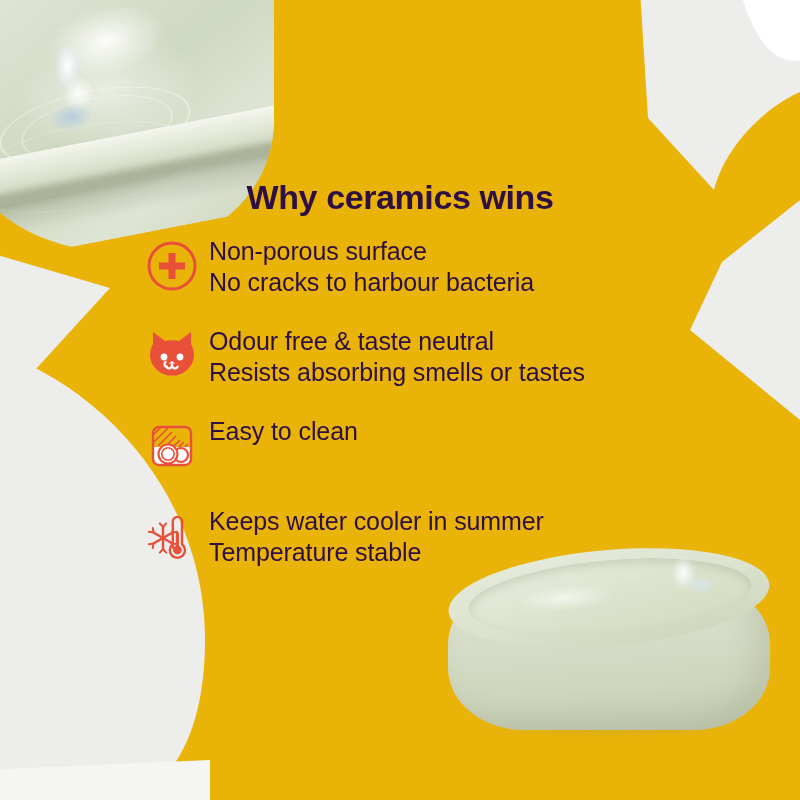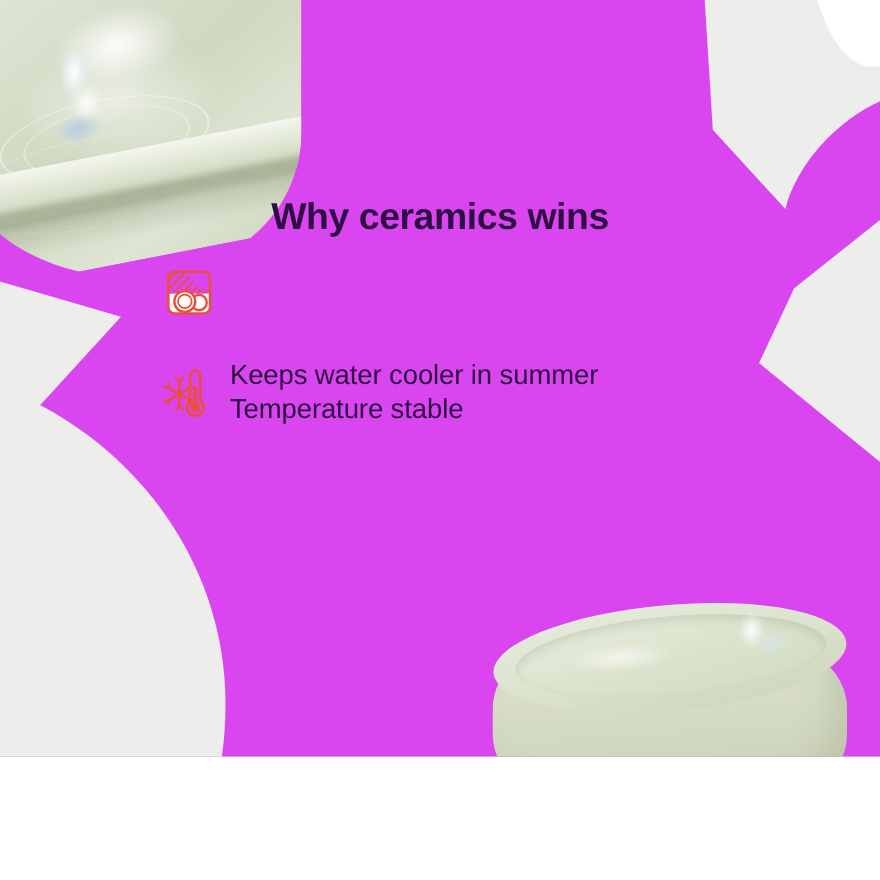--- a/index.html
+++ b/index.html
@@ -6,22 +6,22 @@
     margin: 0;
     padding: 0;
     background: #ffffff;
   }
   body {
     font-family: "Liberation Sans", sans-serif;
   }
   .canvas {
     position: relative;
     width: 800px;
-    height: 688px;
-    background: #d946ef;
+    height: 800px;
+    background: #eab308;
     overflow: hidden;
   }
 
   
   .bg-layer {
     position: absolute;
     inset: 0;
     overflow: hidden;
     pointer-events: none;
   }
@@ -269,21 +269,49 @@
       <div class="splash-blue"></div>
       <div class="basin-rim"></div>
       <div class="basin-shadow"></div>
     </div>
   </div>
 
   <div class="heading">Why ceramics wins</div>
 
   <div class="features">
 
-
+    <div class="feature">
+      <div class="feature-icon">
+        <svg width="52" height="52" viewBox="0 0 52 52">
+          <circle cx="26" cy="26" r="23" fill="none" stroke="#E8503A" stroke-width="3"></circle>
+          <path d="M26 13 V39 M13 26 H39" stroke="#E8503A" stroke-width="7" stroke-linecap="butt"></path>
+        </svg>
+      </div>
+      <div class="feature-text">
+        <span class="feature-line">Non-porous surface</span>
+        <span class="feature-line">No cracks to harbour bacteria</span>
+      </div>
+    </div>
+
+    <div class="feature">
+      <div class="feature-icon">
+        <svg width="52" height="52" viewBox="0 0 52 52">
+          <path d="M7 14 L7 2 L19 11 A27 23 0 0 1 33 11 L45 2 L45 14 A22 21 0 1 1 7 14 Z" fill="#E8503A"></path>
+          <circle cx="18" cy="27" r="3.4" fill="#ffffff"></circle>
+          <circle cx="34" cy="27" r="3.4" fill="#ffffff"></circle>
+          <path d="M26 31 l-3.2 2.6 h6.4 Z" fill="#ffffff"></path>
+          <path d="M26 34.4 C26 39 21.6 39.6 20.4 36.6 M26 34.4 C26 39 30.4 39.6 31.6 36.6" fill="none" stroke="#ffffff" stroke-width="2.2" stroke-linecap="round"></path>
+          <path d="M19.6 31.8 C17.6 33.6 18.6 37.2 20.6 36.4" fill="none" stroke="#ffffff" stroke-width="2.2" stroke-linecap="round"></path>
+        </svg>
+      </div>
+      <div class="feature-text">
+        <span class="feature-line">Odour free &amp; taste neutral</span>
+        <span class="feature-line">Resists absorbing smells or tastes</span>
+      </div>
+    </div>
 
     <div class="feature">
       <div class="feature-icon">
         <svg width="52" height="52" viewBox="0 0 52 52">
           <defs>
             <clipPath id="dwBox">
               <rect x="7" y="7" width="38" height="38" rx="6"></rect>
             </clipPath>
           </defs>
           <g clip-path="url(#dwBox)">
@@ -301,20 +329,21 @@
             </g>
             <rect x="7" y="27" width="38" height="20" fill="#ffffff"></rect>
           </g>
           <rect x="7" y="7" width="38" height="38" rx="6" fill="none" stroke="#E8503A" stroke-width="2.4"></rect>
           <circle cx="35" cy="35" r="7" fill="#ffffff" stroke="#E8503A" stroke-width="2.2"></circle>
           <circle cx="22" cy="34" r="9.5" fill="#ffffff" stroke="#E8503A" stroke-width="2.2"></circle>
           <circle cx="22" cy="34" r="6.2" fill="none" stroke="#E8503A" stroke-width="1.6"></circle>
         </svg>
       </div>
       <div class="feature-text">
+        <span class="feature-line">Easy to clean</span>
       </div>
     </div>
 
     <div class="feature">
       <div class="feature-icon">
         <svg width="52" height="52" viewBox="0 0 52 52">
           <g stroke="#E8503A" stroke-width="2.4" stroke-linecap="round" fill="none">
             <g transform="translate(17,28)">
               <line x1="0" y1="-11" x2="0" y2="11"></line>
               <line x1="-9.5" y1="-5.5" x2="9.5" y2="5.5"></line>

